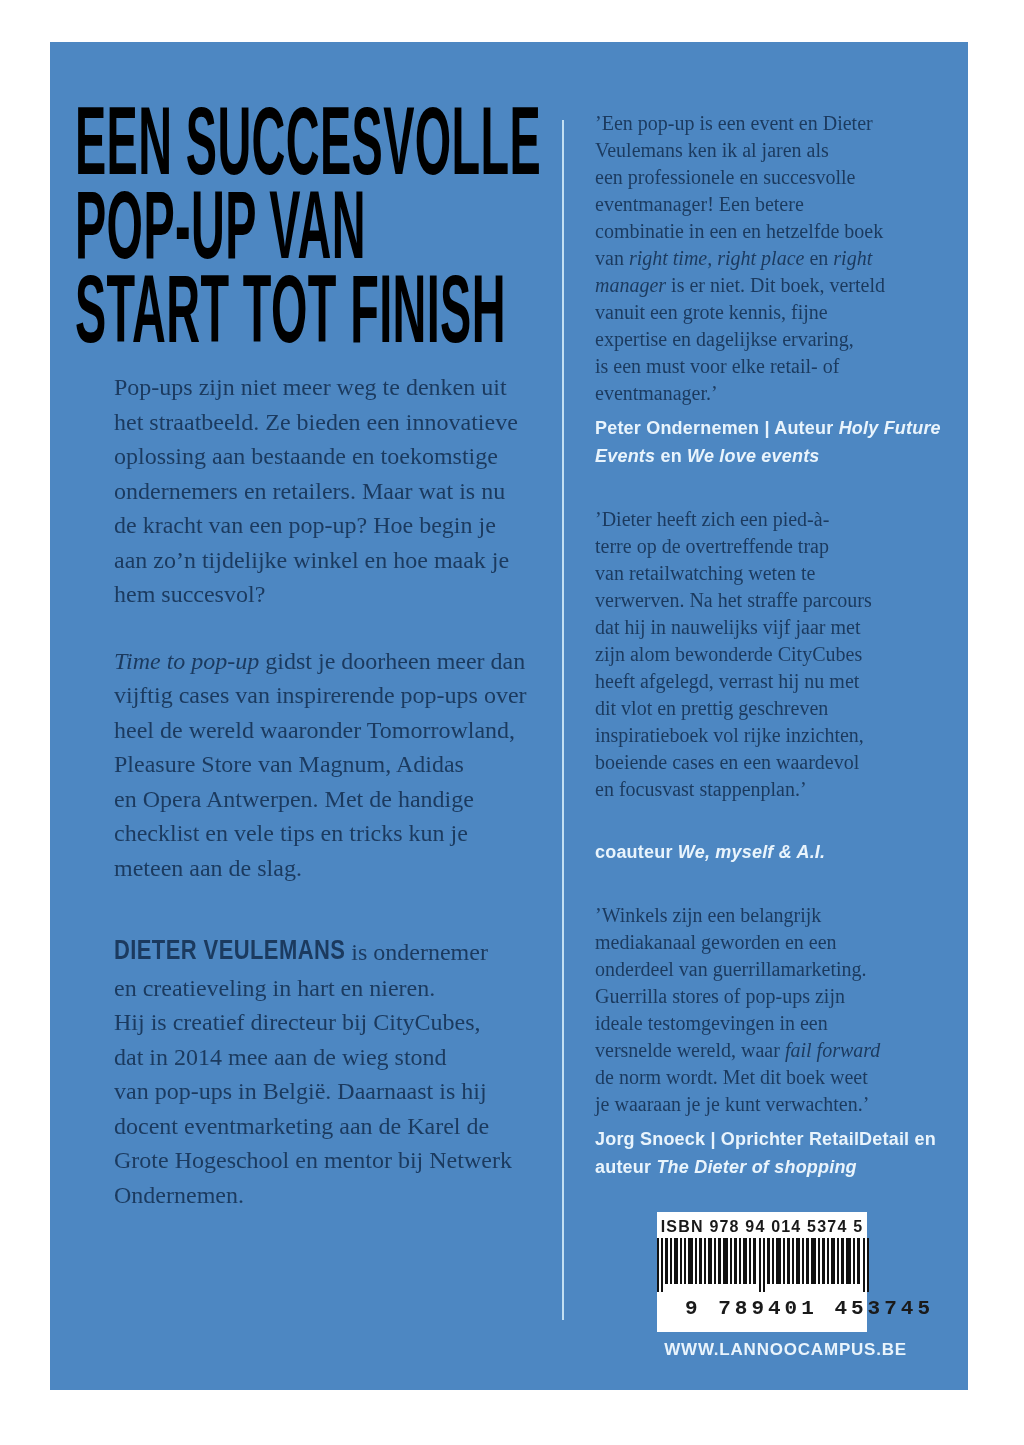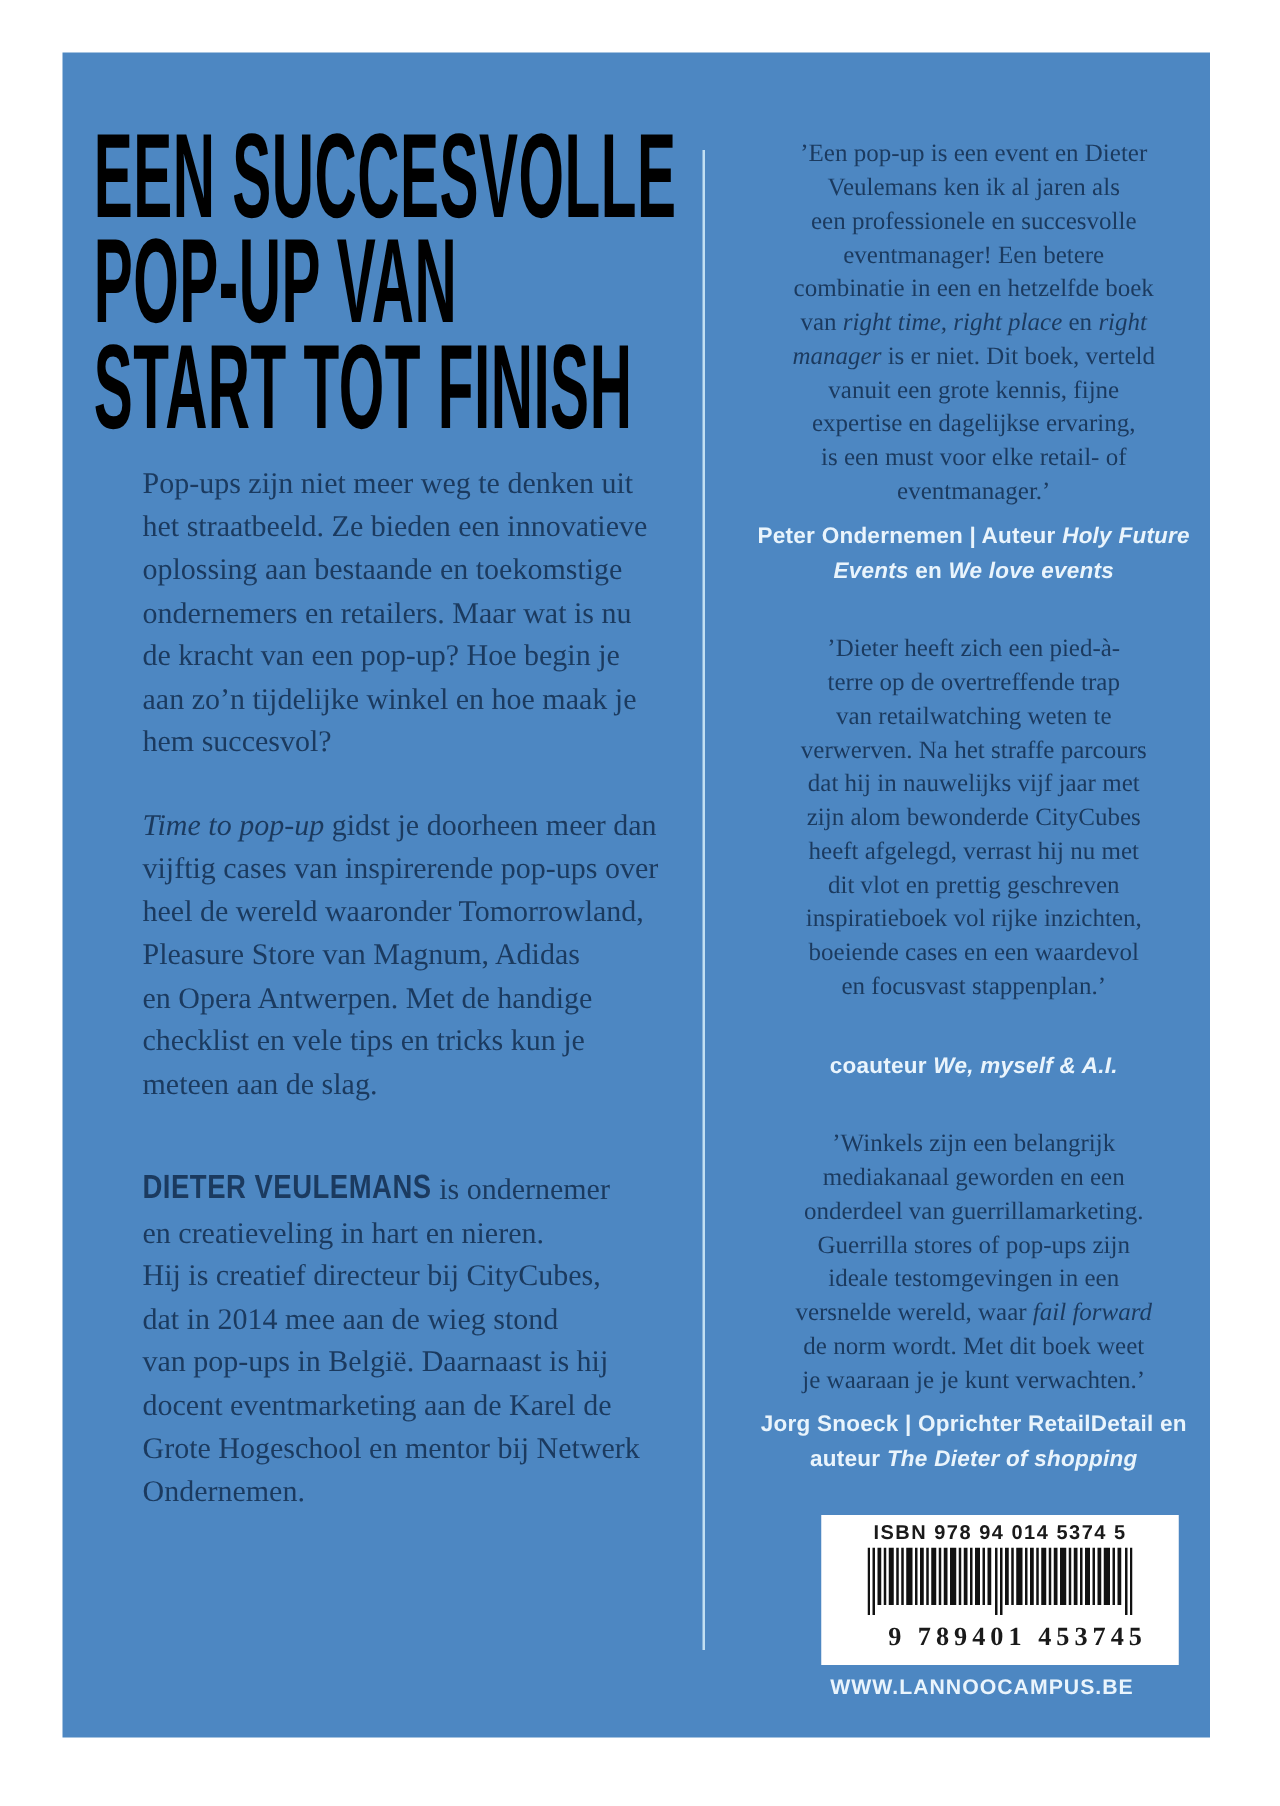--- a/index.html
+++ b/index.html
@@ -23,31 +23,31 @@
   .body-text{font-family:"Liberation Serif",serif;color:var(--text-dark);font-size:24px;line-height:34.5px;margin-left:39px;}
   .para2{margin-top:32px;}
   .bio{margin-top:50px;}
   .seg-i{font-style:italic;}
   .seg-b{display:inline-block;font-family:"Liberation Sans",sans-serif;font-weight:800;font-size:22px;letter-spacing:.4px;transform:scaleY(1.22);transform-origin:0 80%;}
 
   
   .divider{position:absolute;left:512px;top:78px;width:2px;height:1200px;background:var(--divider);opacity:.9;}
 
   
-  .right-col{position:absolute;left:545px;top:68px;width:368px;text-align:center;}
+  .right-col{position:absolute;left:545px;top:68px;width:368px;}
   .quote-block + .quote-block{margin-top:36px;}
   .quote-text{font-family:"Liberation Serif",serif;color:var(--text-dark);font-size:20px;line-height:27px;}
   .attribution{margin-top:7px;font-family:"Liberation Sans",sans-serif;font-weight:700;color:var(--text-light);font-size:18px;line-height:28px;letter-spacing:.2px;}
   .attribution .seg-i{font-weight:700;}
 
   
-  .barcode-box{position:absolute;left:607px;top:1170px;width:286px;height:120px;background:var(--barcode-bg);text-align:center;padding-top:5px;}
+  .barcode-box{position:absolute;left:607px;top:1170px;width:210px;height:120px;background:var(--barcode-bg);text-align:center;padding-top:5px;}
   .isbn-label{font-family:"Liberation Sans",sans-serif;font-weight:700;font-size:16px;line-height:19px;letter-spacing:1.2px;color:var(--barcode-text);}
   .bars{display:block;margin:2px auto 0 auto;}
-  .barcode-number{font-family:Liberation Serif, serif;font-weight:600;font-size:21px;line-height:24px;letter-spacing:4px;color:var(--barcode-text);margin-top:1px;white-space:nowrap;margin-left:28px;}
+  .barcode-number{font-family:Liberation Mono, monospace;font-weight:600;font-size:21px;line-height:24px;letter-spacing:4px;color:var(--barcode-text);margin-top:1px;white-space:nowrap;margin-left:28px;}
   .website{position:absolute;left:607px;top:1298px;width:250px;text-align:right;font-family:"Liberation Sans",sans-serif;font-weight:700;font-size:17px;letter-spacing:.8px;color:var(--text-light);white-space:nowrap;}
 </style>
 </head>
 <body>
 
 <div class="page">
   <div class="cover">
 
     <div class="left-col">
       <h1 class="title">

